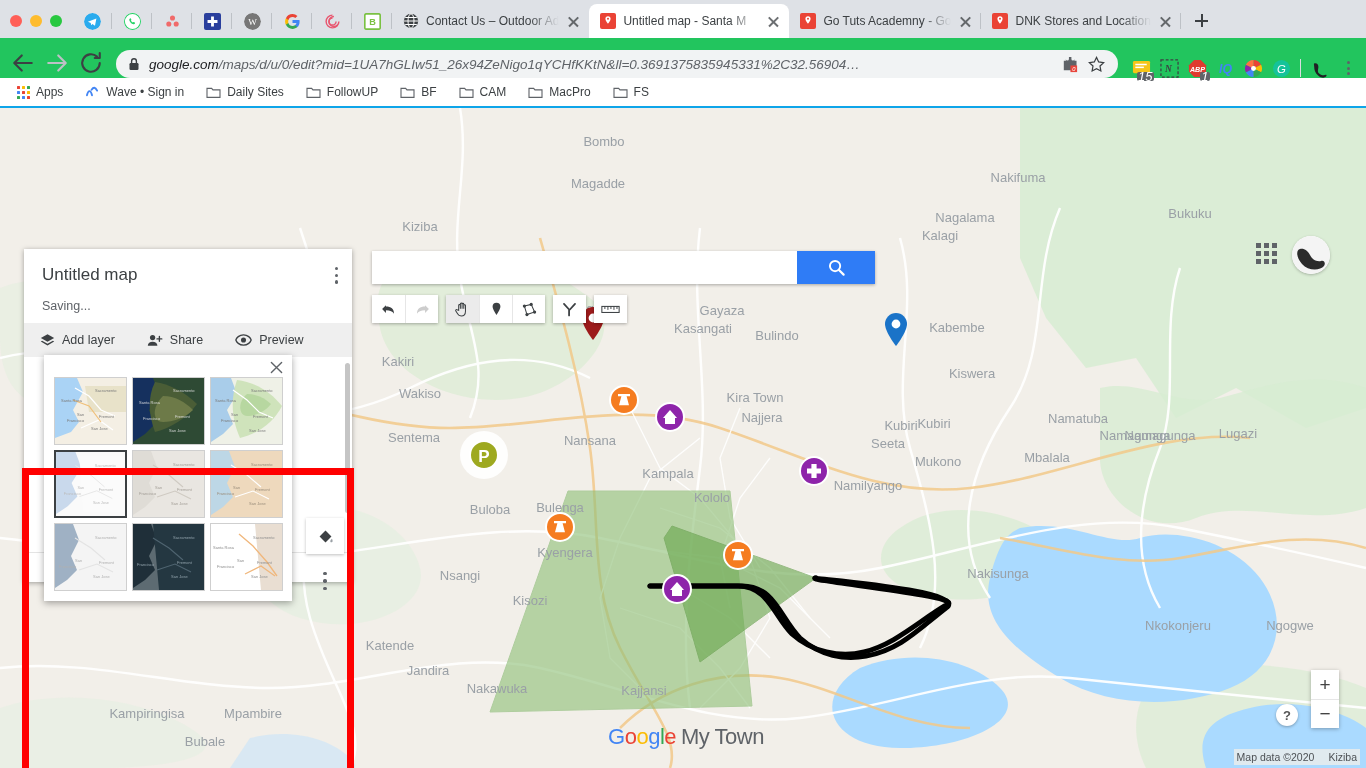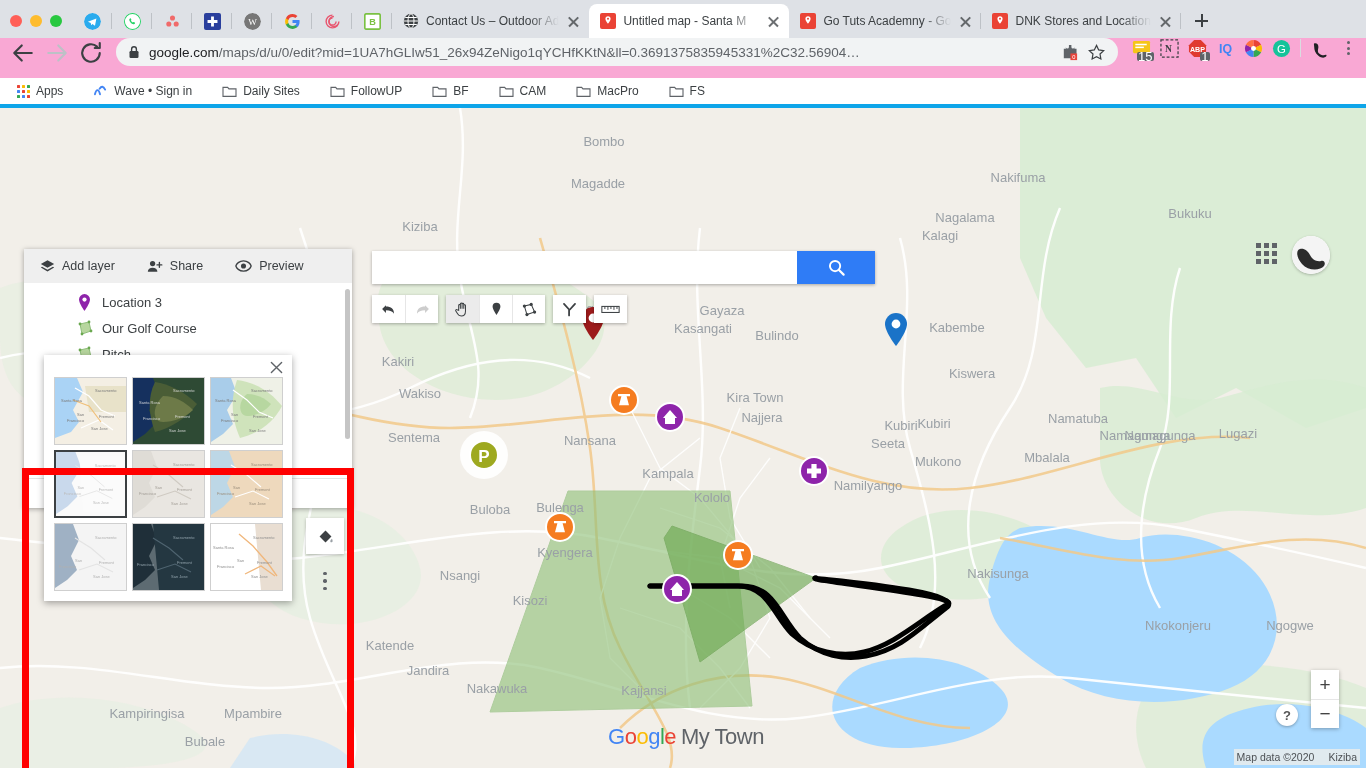--- a/index.html
+++ b/index.html
@@ -49,21 +49,21 @@
   }
   .tab-close:before { transform:rotate(45deg);} .tab-close:after{transform:rotate(-45deg);}
   .newtab { width:28px; height:28px; margin:0 0 3px 6px; position:relative; border-radius:50%;}
   .newtab:before,.newtab:after{content:"";position:absolute;background:#3c4043;}
   .newtab:before{left:8px;top:13.2px;width:13px;height:1.6px;}
   .newtab:after{left:14.2px;top:7px;width:1.6px;height:13px;}
 
   .mapfav { width:16px;height:16px;flex:0 0 16px; }
 
   
-  .toolbar { height:40px; background:#f9a8d4; display:flex; align-items:flex-start; padding:0 8px; }
+  .toolbar { height:40px; background:#22c55e; display:flex; align-items:flex-end; padding:0 8px;font-style:italic; }
   .navbtn { width:30px;height:30px; margin-right:4px; position:relative; }
   .omnibox {
     flex:1; height:28px; background:#f1f3f4; border-radius:14px;
     display:flex; align-items:center; padding:0 12px; gap:9px; margin:0 6px;
     font-size:13.5px; color:#202124; overflow:hidden;
   }
   .omni-url { white-space:nowrap; overflow:hidden; }
   .omni-url .dom { color:#202124; }
   .omni-url .rest { color:#5f6368; }
   .omni-right { display:flex; align-items:center; gap:8px; margin-left:auto; }
@@ -71,21 +71,21 @@
   .ext { width:19px;height:19px; position:relative; display:block; }
   .badge {
     position:absolute; right:-3px; bottom:-3px; background:#5f6368; color:#fff;
     font-size:13px; line-height:9px; border-radius:2px; padding:0 1.5px; min-width:9px; text-align:center;
     font-family:"Liberation Sans", sans-serif;
   }
   .kebab { width:20px; height:20px; display:flex; flex-direction:column; align-items:center; justify-content:center; gap:2.6px;}
   .kebab i { width:3px;height:3px;border-radius:50%;background:#5f6368; display:block;}
 
   
-  .bookmarks { height:30px; background:#fff; display:flex; align-items:center; padding:0 10px; gap:16px; border-bottom:4px solid #0ea5e9;}
+  .bookmarks { height:30px; background:#fff; display:flex; align-items:center; padding:0 10px; gap:8px; border-bottom:2px solid #0ea5e9;}
   .bm { display:flex; align-items:center; gap:6px; padding:3px 7px; border-radius:4px; font-size:12px; color:#3c4043; white-space:nowrap;}
   .apps-grid { display:grid; grid-template-columns:repeat(3,3px); grid-template-rows:repeat(3,3px); gap:2px; }
   .apps-grid i { width:3px;height:3px;border-radius:.5px; display:block;}
   .folder-ic { width:15px;height:13px; display:block;}
 
   
   #map { position:absolute; left:0; top:108px; width:1366px; height:660px; overflow:hidden; background:#f2efe9;}
   #map svg.basemap { position:absolute; left:0; top:0; }
 
   .maplabel { font-family:"Liberation Sans",sans-serif; fill:#9aa0a6; font-size:13px; }
@@ -671,20 +671,29 @@
     <div class="attrib">
       <span>Map data ©2020</span>
       <span>Kiziba</span>
     </div>
 
     <div class="gm-logo">
       <span class="g1">G</span><span class="g2">o</span><span class="g3">o</span><span class="g4">g</span><span class="g5">l</span><span class="g6">e</span><span class="mymaps">My Town</span>
     </div>
 
     <div id="panel">
+      <div class="p-head">
+        <div class="p-title">Untitled map</div>
+        <div class="p-sub">Saving...</div>
+        <div class="p-kebab">
+            <i></i>
+            <i></i>
+            <i></i>
+          </div>
+      </div>
       <div class="p-actions">
         <div class="p-act">
           <svg width="15" height="15" viewBox="0 0 18 18">
               <path d="M9 1.5L17 6l-8 4.5L1 6z" fill="#3c4043"></path>
               <path d="M2.5 9.3L9 13l6.5-3.7 1.5.9L9 15 1 10.2z" fill="#3c4043"></path>
             </svg>
           <span>Add layer</span>
         </div>
         <div class="p-act">
           <svg width="16" height="15" viewBox="0 0 20 18">

